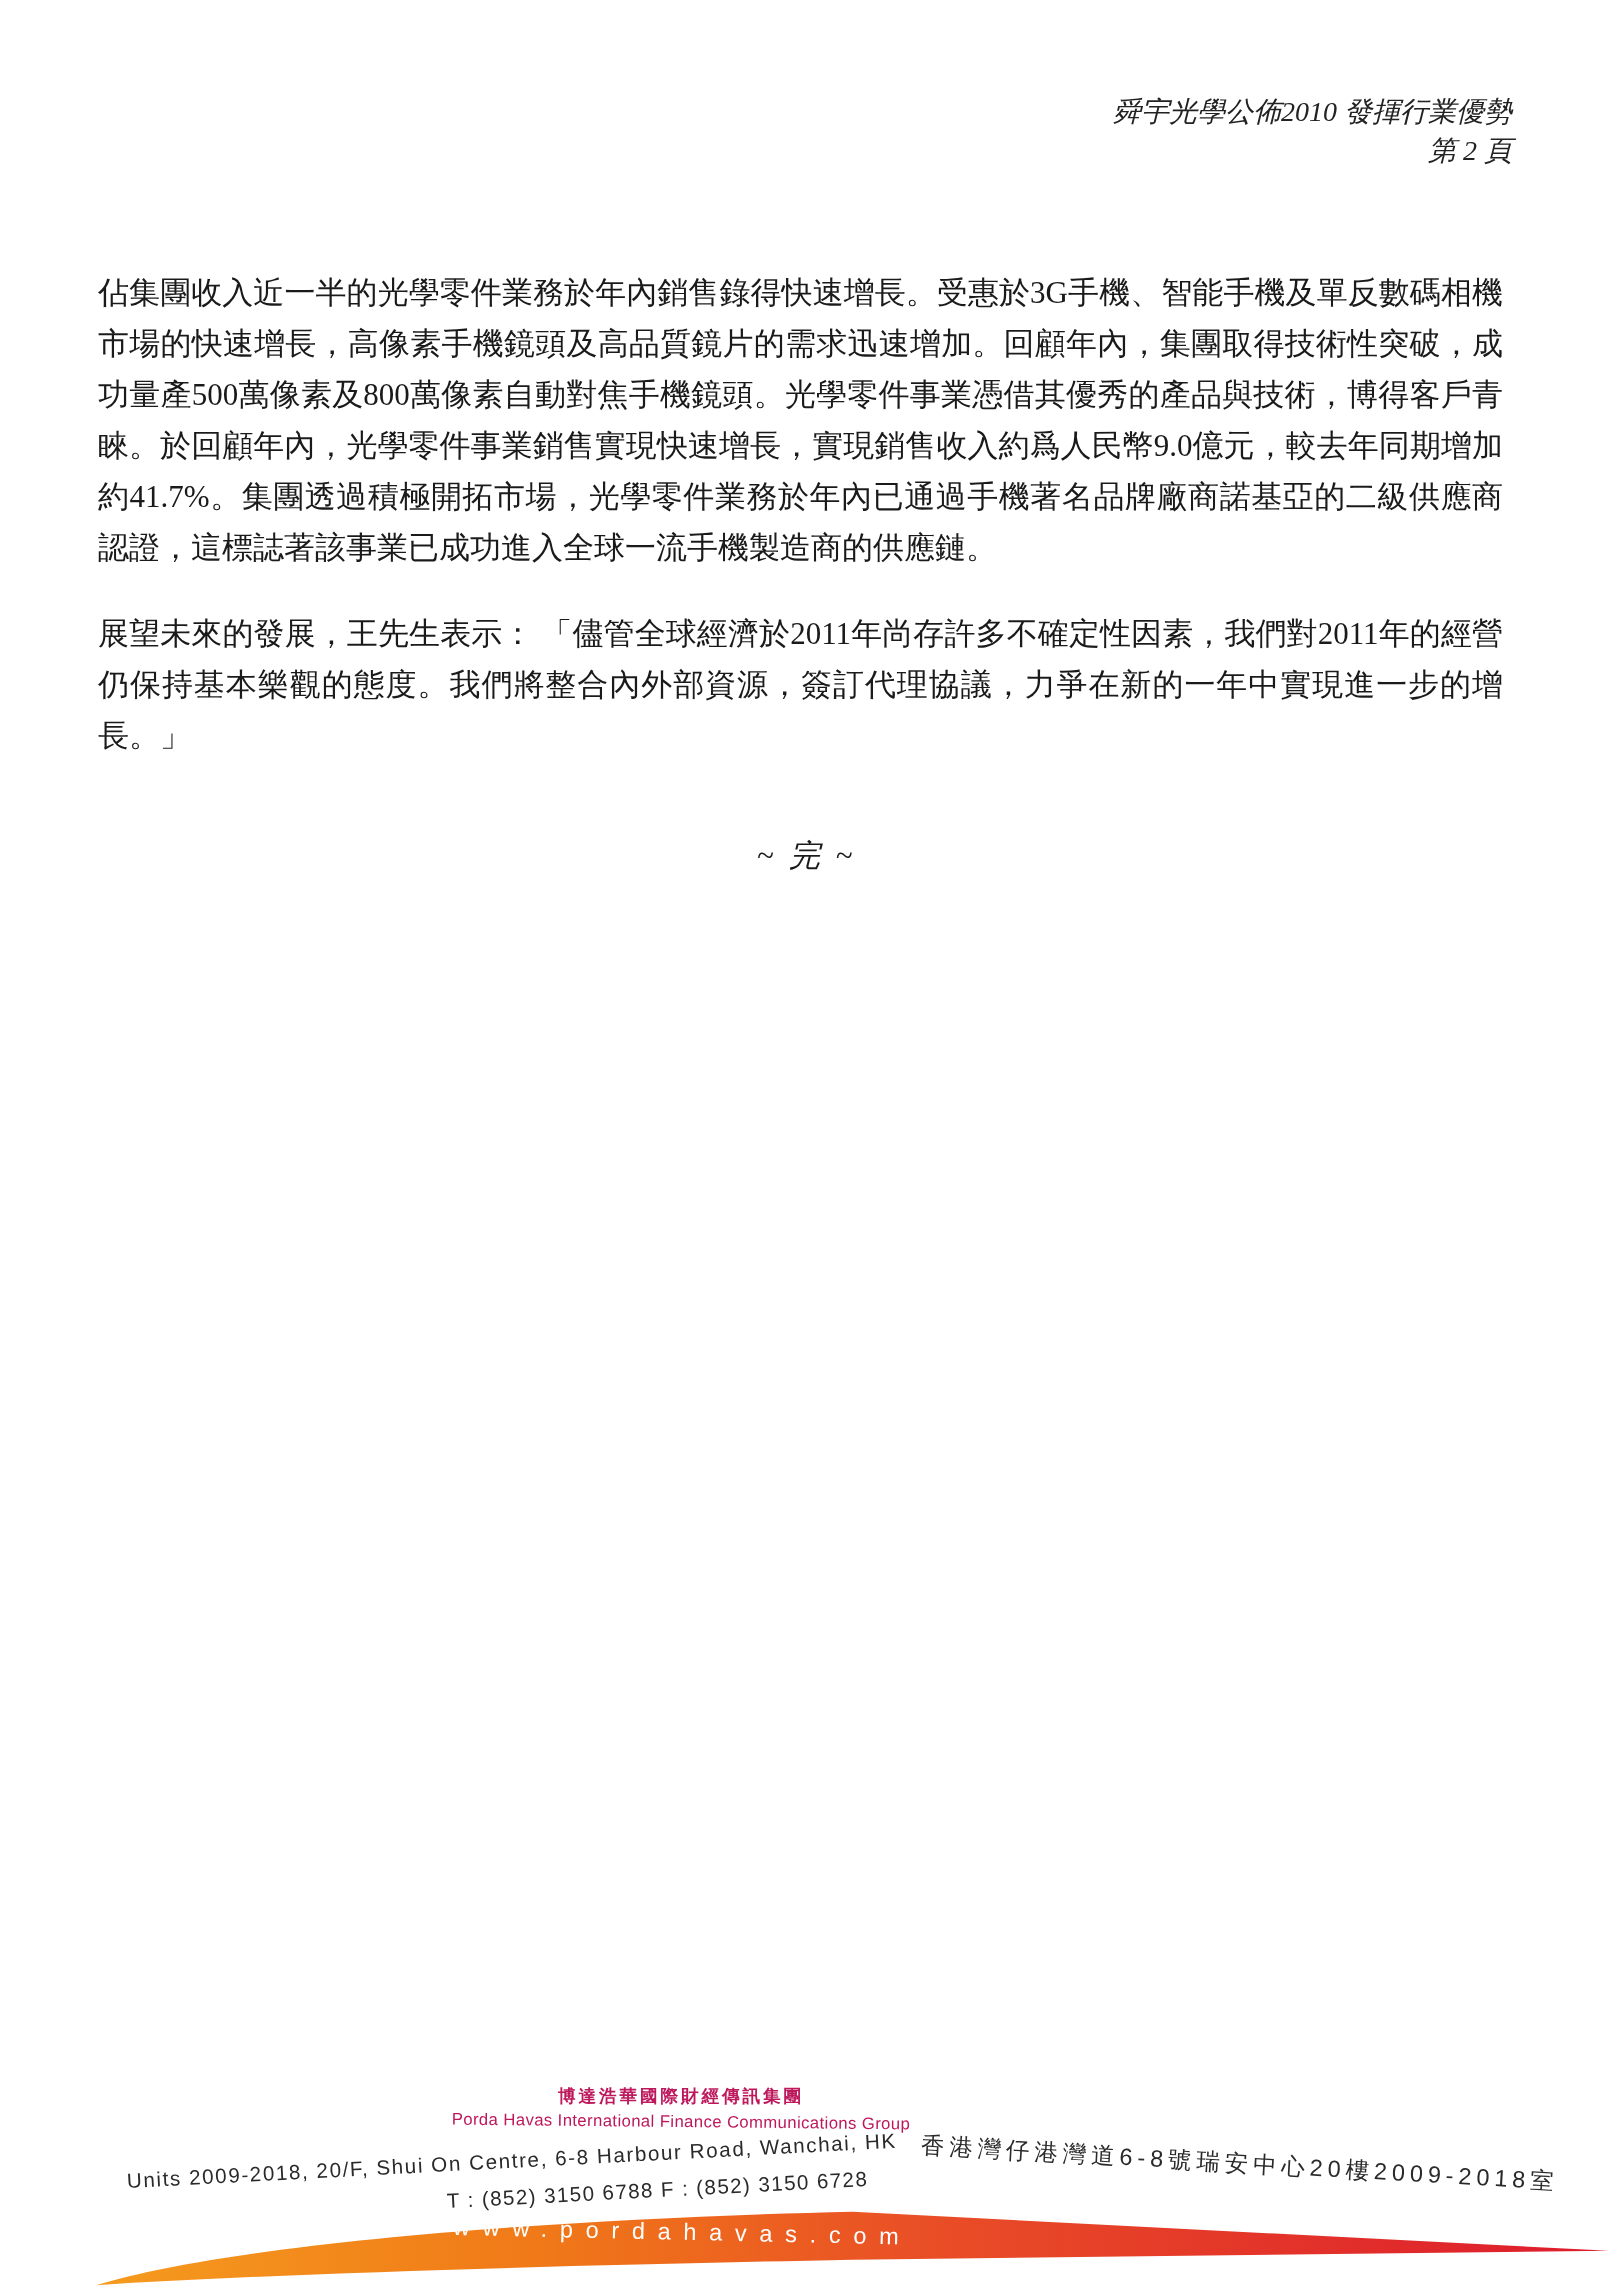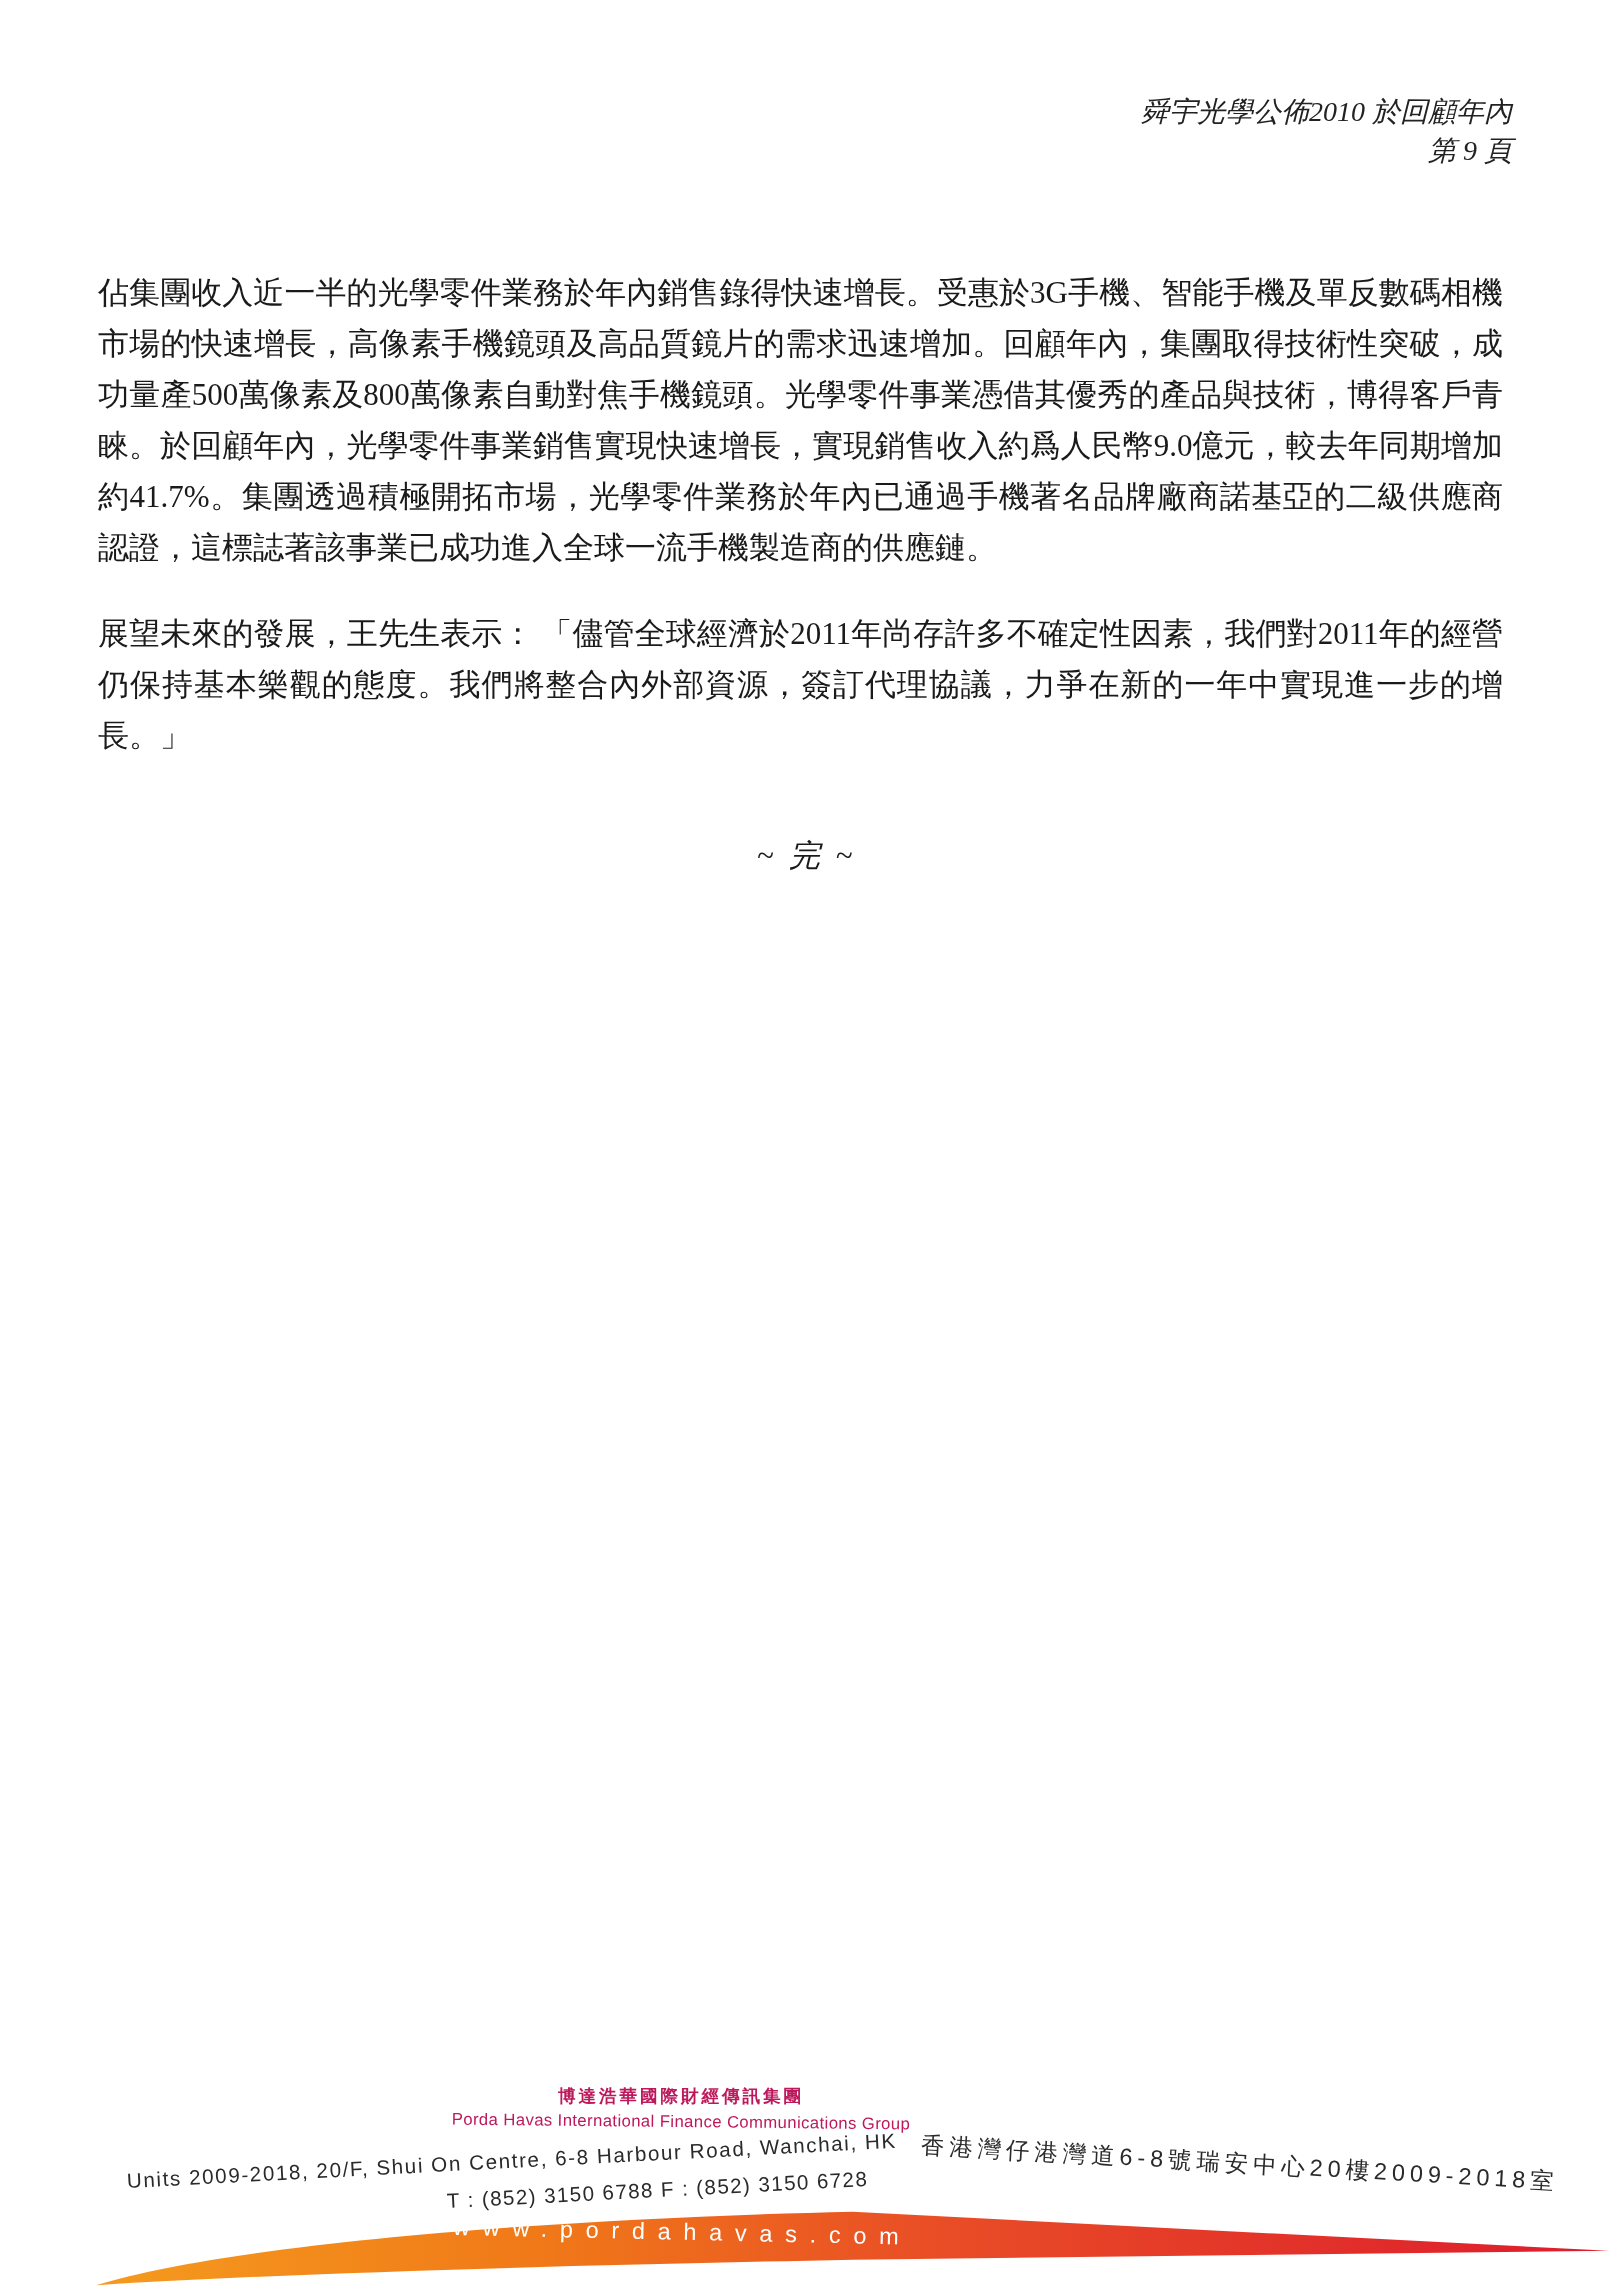--- a/index.html
+++ b/index.html
@@ -86,22 +86,22 @@
     white-space:nowrap;
     transform:rotate(1.2deg);transform-origin:left center;
   }
 </style>
 </head>
 <body>
 
 <div class="page">
 
   <div class="hdr">
-    <div>舜宇光學公佈2010 於回顧年內</div>
-    <div>第 9 頁</div>
+    <div>舜宇光學公佈2010 發揮行業優勢</div>
+    <div>第 2 頁</div>
   </div>
 
   <div class="content">
     <p>佔集團收入近一半的光學零件業務於年內銷售錄得快速增長。受惠於3G手機、智能手機及單反數碼相機市場的快速增長，高像素手機鏡頭及高品質鏡片的需求迅速增加。回顧年內，集團取得技術性突破，成功量產500萬像素及800萬像素自動對焦手機鏡頭。光學零件事業憑借其優秀的產品與技術，博得客戶青睞。於回顧年內，光學零件事業銷售實現快速增長，實現銷售收入約爲人民幣9.0億元，較去年同期增加約41.7%。集團透過積極開拓市場，光學零件業務於年內已通過手機著名品牌廠商諾基亞的二級供應商認證，這標誌著該事業已成功進入全球一流手機製造商的供應鏈。</p>
     <p>展望未來的發展，王先生表示： 「儘管全球經濟於2011年尚存許多不確定性因素，我們對2011年的經營仍保持基本樂觀的態度。我們將整合內外部資源，簽訂代理協議，力爭在新的一年中實現進一步的增長。」</p>
     <div class="end-mark">~ 完 ~</div>
   </div>
 
   <div class="logo-block">
     <div class="logo-cn">博達浩華國際財經傳訊集團</div>

